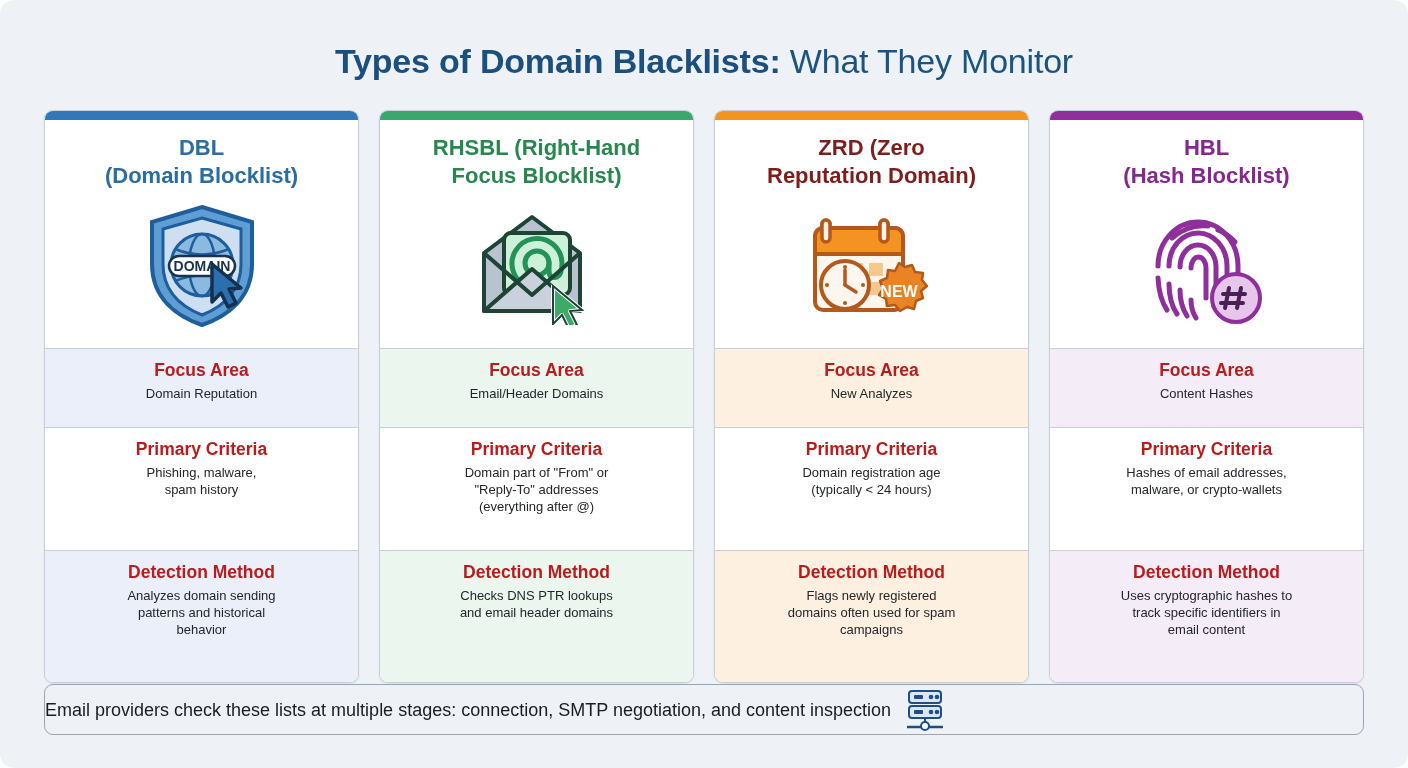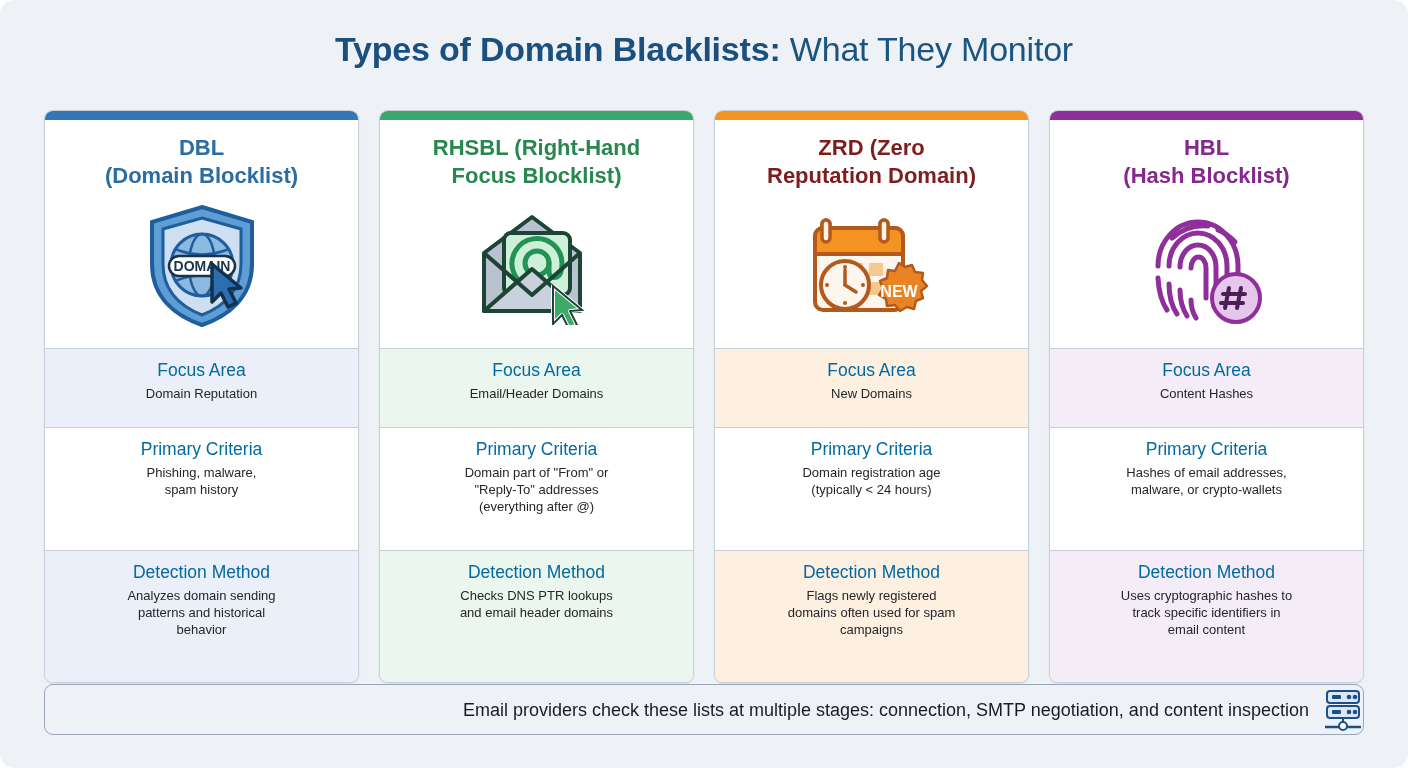--- a/index.html
+++ b/index.html
@@ -13,21 +13,21 @@
     font-family: "Liberation Sans", sans-serif;
     overflow: hidden;
   }
   #stage {
     position: relative;
     width: 1408px;
     height: 768px;
     background: #eef2f7;
     border-radius: 14px;
     box-sizing: border-box;
-    padding: 0;
+    padding: 12px;
   }
 
   
   .title-wrap {
     text-align: center;
     padding-top: 32px;
     height: 62px;
     box-sizing: border-box;
   }
   .title {
@@ -102,22 +102,22 @@
   
   .sect {
     box-sizing: border-box;
     padding: 11px 13px 13px 13px;
     text-align: center;
     border-bottom: 1px solid #c9cfd8;
   }
   .sect:last-child { border-bottom: none; }
   .sect-label {
     font-size: 17.5px;
-    font-weight: normal;
-    color: #0369a1;
+    font-weight: bold;
+    color: #b91c1c;
     line-height: 1.25;
     margin-bottom: 3px;
   }
   .sect-value {
     font-size: 13px;
     color: #24262b;
     line-height: 1.32;
     white-space: pre-line;
   }
   .row-focus  { height: 79px; }
@@ -130,21 +130,21 @@
     left: 44px;
     top: 684px;
     width: 1320px;
     height: 51px;
     box-sizing: border-box;
     background: #eef1f6;
     border: 1px solid #9aa6b5;
     border-radius: 9px;
     display: flex;
     align-items: center;
-    justify-content: flex-end;
+    justify-content: flex-start;
     gap: 14px;
   }
   .footer-text {
     font-size: 18px;
     color: #1a1c20;
     line-height: 1;
   }
   .footer-icon { display: block; }
 </style>
 </head>
@@ -259,21 +259,21 @@
             <circle cx="20" cy="79" r="2" fill="#b4591c"></circle>
             <g transform="translate(92,85)">
               <path d="M0,-28 L6,-24 L13,-26 L16,-19 L24,-18 L23,-11 L28,-5 L22,0 L24,7 L17,10 L15,18 L8,16 L1,20 L-4,14 L-12,15 L-13,8 L-20,4 L-16,-2 L-19,-10 L-12,-13 L-11,-21 L-4,-20 Z" fill="#e98324" stroke="#b4591c" stroke-width="2.5" stroke-linejoin="round"></path>
               <text x="0" y="6" font-family="Liberation Sans, sans-serif" font-size="16" font-weight="bold" fill="#ffffff" text-anchor="middle">NEW</text>
             </g>
           </svg>
         </div>
       </div>
       <div class="sect row-focus" style="background:#fdf0e0">
         <div class="sect-label">Focus Area</div>
-        <div class="sect-value">New Domains</div>
+        <div class="sect-value">New Analyzes</div>
       </div>
       <div class="sect row-crit">
         <div class="sect-label">Primary Criteria</div>
         <div class="sect-value">Domain registration age
 (typically &lt; 24 hours)</div>
       </div>
       <div class="sect row-detect" style="background:#fdf0e0">
         <div class="sect-label">Detection Method</div>
         <div class="sect-value">Flags newly registered
 domains often used for spam

